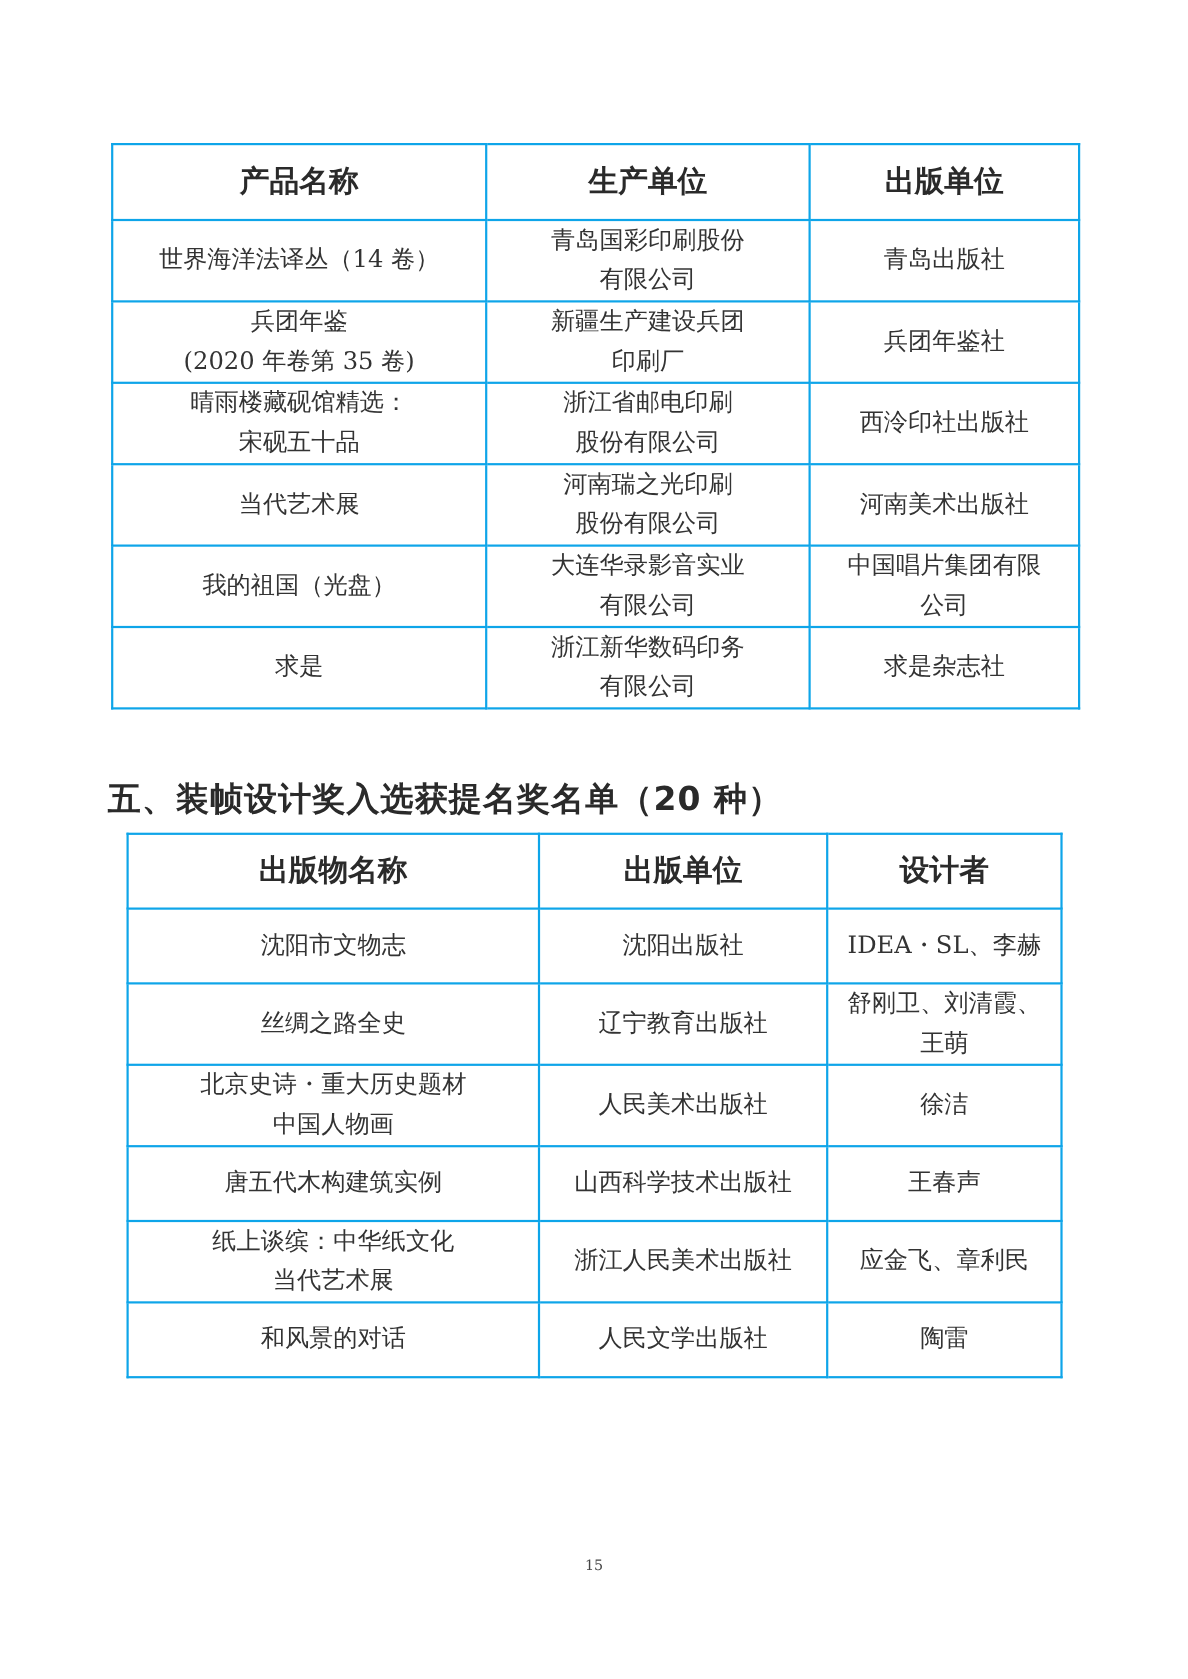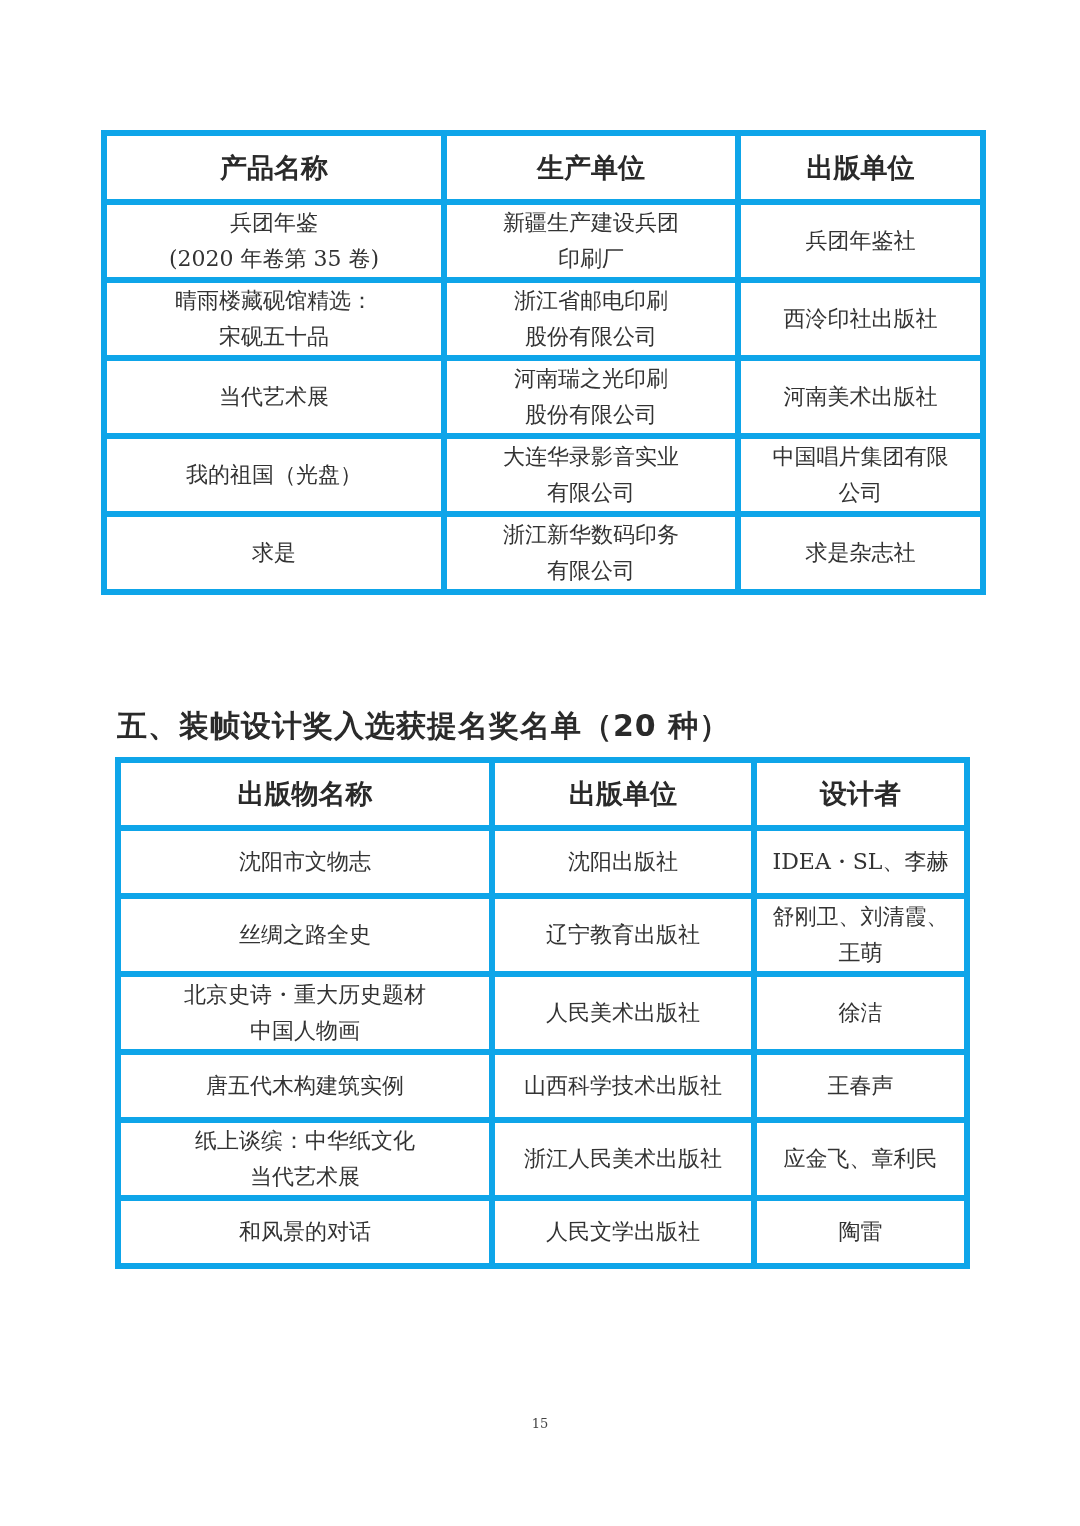--- a/index.html
+++ b/index.html
@@ -1,33 +1,33 @@
 <!DOCTYPE html>
 <html><head>
 <meta charset="utf-8">
 <style>
   html, body { margin: 0; padding: 0; background: #ffffff; }
   body { width: 1080px; height: 1526px; position: relative; overflow: hidden;
          font-family: "DejaVu Serif", "Liberation Serif", serif; color: #333333; }
   table { border-collapse: collapse; position: absolute; table-layout: fixed; }
-  td, th { border: 6px solid #0ea5e9; text-align: center; vertical-align: middle;
+  td, th { border: 2px solid #0ea5e9; text-align: center; vertical-align: middle;
            padding: 0 4px; font-weight: normal; line-height: 36px; }
   th { font-size: 27px; font-weight: bold; color: #2a2a2a; }
   td { font-size: 22px; color: #333333; }
   .cell-line { display: block; white-space: nowrap; }
   #t1 { left: 101px; top: 130px; width: 879px; }
   #t1 col.c1 { width: 340px; } #t1 col.c2 { width: 294px; } #t1 col.c3 { width: 245px; }
   #t1 thead tr { height: 69px; }
   #t1 tbody tr { height: 74px; }
   #t2 { left: 115px; top: 757px; width: 849px; }
   #t2 col.c1 { width: 374px; } #t2 col.c2 { width: 262px; } #t2 col.c3 { width: 213px; }
   #t2 thead tr { height: 68px; }
   #t2 tbody tr.r2 { height: 68px; }
   #t2 tbody tr.r3 { height: 73px; }
-  .section-heading { position: absolute; left: 117px; top: 706px; font-size: 30px;
+  .section-heading { position: absolute; left: 98px; top: 706px; font-size: 30px;
                      font-weight: bold; color: #2a2a2a; letter-spacing: 1px;
                      font-family: "DejaVu Sans", "Liberation Sans", sans-serif; }
   .page-number { position: absolute; left: 0; width: 1080px; top: 1416px; text-align: center;
                  font-size: 13px; color: #444444; }
 </style>
 </head>
 <body>
 
 <table id="t1">
   <colgroup>
@@ -36,20 +36,32 @@
       <col class="c3">
     </colgroup>
   <thead>
     <tr>
       <th>产品名称</th>
       <th>生产单位</th>
       <th>出版单位</th>
     </tr>
   </thead>
   <tbody id="t1-body">
+      <tr class="r3">
+        <td>
+          <span class="cell-line">世界海洋法译丛（14 卷）</span>
+        </td>
+        <td>
+          <span class="cell-line">青岛国彩印刷股份</span>
+          <span class="cell-line">有限公司</span>
+        </td>
+        <td>
+          <span class="cell-line">青岛出版社</span>
+        </td>
+      </tr>
       <tr class="r3">
         <td>
           <span class="cell-line">兵团年鉴</span>
           <span class="cell-line">(2020 年卷第 35 卷)</span>
         </td>
         <td>
           <span class="cell-line">新疆生产建设兵团</span>
           <span class="cell-line">印刷厂</span>
         </td>
         <td>

